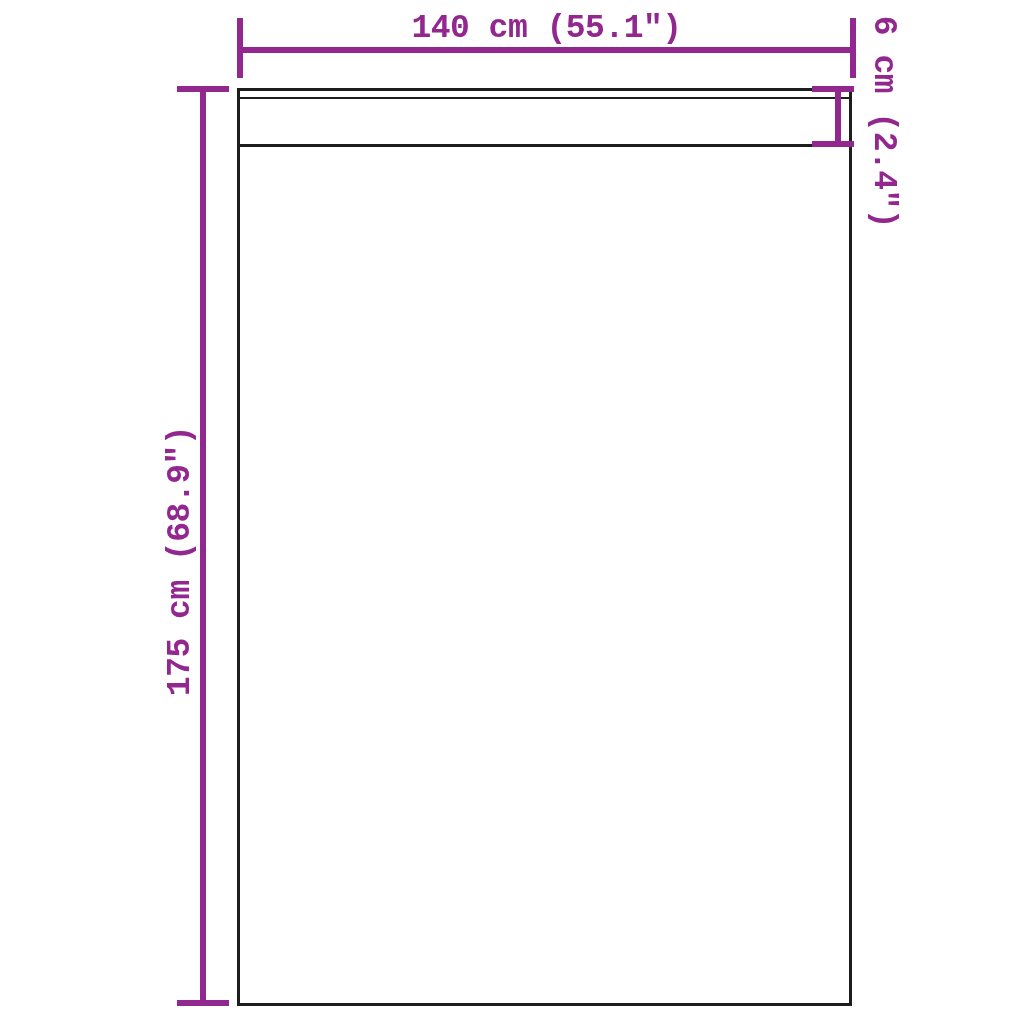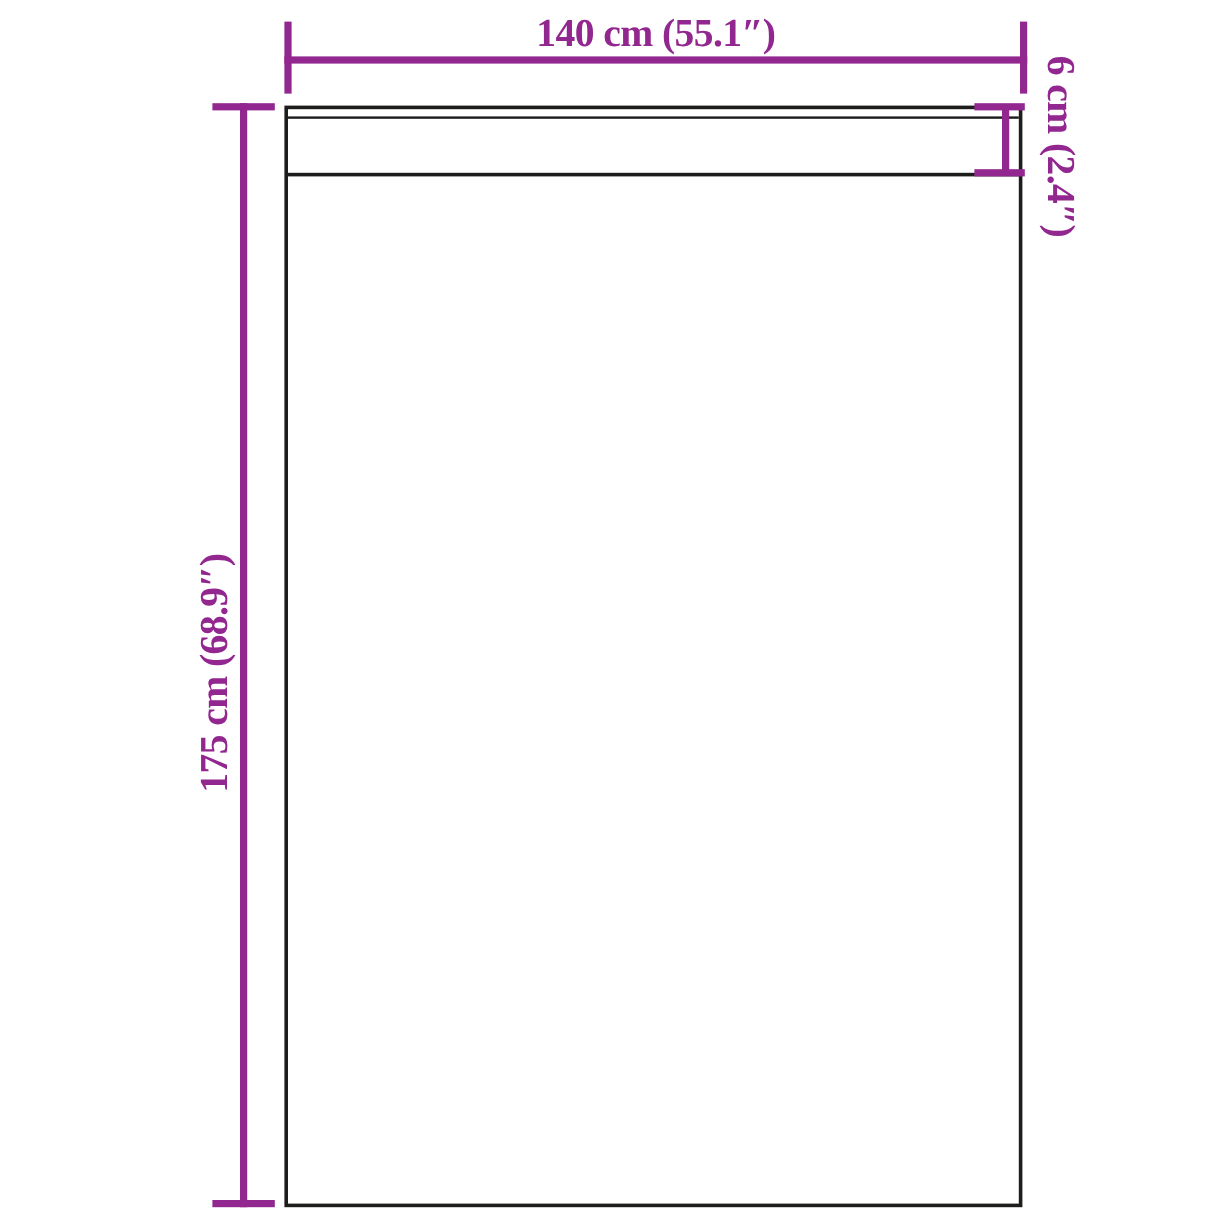--- a/index.html
+++ b/index.html
@@ -8,21 +8,21 @@
     --background: #ffffff;
   }
   * { margin: 0; padding: 0; box-sizing: border-box; }
   html, body { background: var(--background); }
   .stage {
     position: relative;
     width: 1024px;
     height: 1024px;
     background: var(--background);
     overflow: hidden;
-    font-family: Liberation Serif, serif;
+    font-family: Liberation Mono, monospace;
   }
 
   
   .panel {
     position: absolute;
     left: 237px; top: 88px;
     width: 615px; height: 918px;
     border: 3px solid var(--outline);
     background: var(--background);
   }

